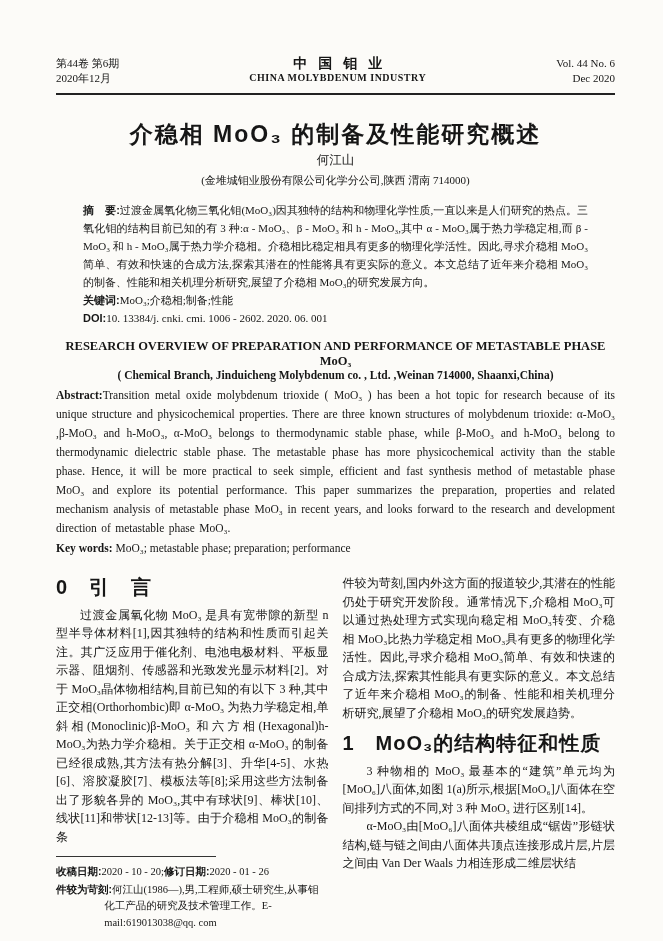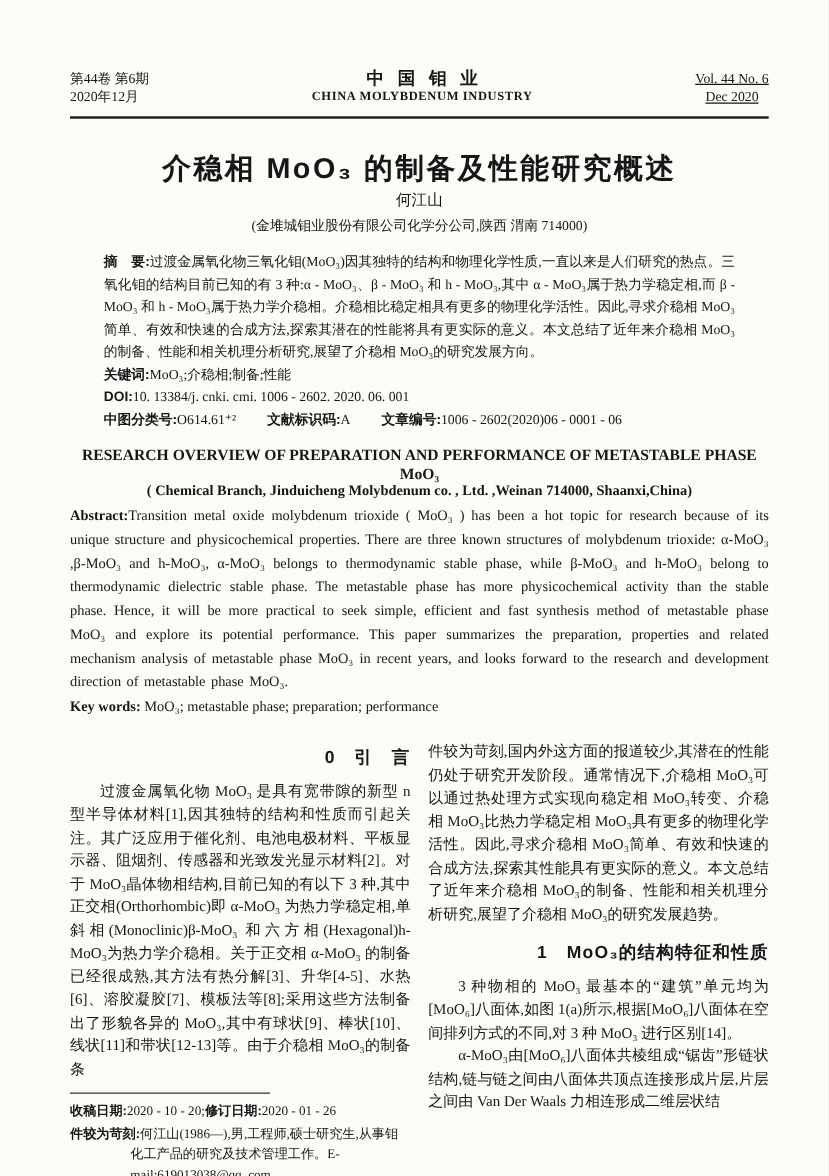--- a/index.html
+++ b/index.html
@@ -7,21 +7,21 @@
   .page {
     position:relative; width:663px; height:941px; margin:0 auto;
     background:#fcfbf8; color:#161616; overflow:hidden;
     padding:56px 48px 0 56px;
     font-family:"Liberation Serif","DejaVu Serif",serif;
   }
   
   .jheader { display:flex; justify-content:space-between; align-items:flex-start;
     border-bottom:2px solid #222; padding-bottom:7px; }
   .jheader .hl, .jheader .hr { font-size:11px; line-height:15px; }
-  .jheader .hr { text-align:center;text-decoration:underline; }
+  .jheader .hr { text-align:right; }
   .jheader .hc { text-align:center; }
   .hc .cn { font-size:14px; font-weight:bold; letter-spacing:11px; padding-left:11px; line-height:15px; }
   .hc .en { font-size:10px; letter-spacing:0.5px; line-height:14px; font-weight:bold; }
   
   .title { margin-top:24px; text-align:center; font-size:23px; font-weight:bold;
     font-family:"Liberation Sans","DejaVu Sans",sans-serif; letter-spacing:2px; }
   .author { margin-top:2px; text-align:center; font-size:12.5px; }
   .affil  { margin-top:4px;  text-align:center; font-size:11px; }
   
   .meta-cn { width:505px; margin:13px auto 0 auto; font-size:11px; line-height:18px; }
@@ -32,21 +32,21 @@
   .en-title { margin-top:12px; text-align:center; font-size:12.5px; font-weight:bold; }
   .en-author { margin-top:3px; text-align:center; font-size:11.5px; }
   .en-affil  { text-align:center; font-size:11.5px;font-weight:bold; }
   .en-abs { margin-top:5px; font-size:11.5px; line-height:19px; text-align:justify; word-spacing:1.5px; }
   .en-abs b { font-weight:bold; }
   .en-kw { font-size:11.5px; line-height:19px; margin-top:1px; }
   
   .columns { display:flex; gap:14px; margin-top:16px; }
   .col { width:276.5px; font-size:12px; line-height:18.5px; text-align:justify; }
   .col h3 { font-family:"Liberation Sans","DejaVu Sans",sans-serif; font-weight:bold;
-    font-size:14px; margin:4px 0 9px 0; text-align:right; letter-spacing:1px; }
+    font-size:20px; margin:4px 0 9px 0; text-align:left; letter-spacing:1px; }
   .col p.ind { text-indent:2em; }
   .col p + h3 { margin-top:12px; }
   
   .footnote { margin-top:10px; font-size:10.5px; line-height:16.5px; text-align:left; }
   .fn-rule { width:160px; border-top:1px solid #333; margin-bottom:6px; }
   .footnote b { font-family:"Liberation Sans","DejaVu Sans",sans-serif; font-weight:bold; }
   .hang { padding-left:4.6em; text-indent:-4.6em; }
 </style>
 </head>
 <body>
@@ -69,25 +69,20 @@
   </header>
 
   <h1 class="title">介稳相 MoO₃ 的制备及性能研究概述</h1>
   <div class="author">何江山</div>
   <div class="affil">(金堆城钼业股份有限公司化学分公司,陕西 渭南 714000)</div>
 
   <section class="meta-cn">
     <p><b>摘　要:</b><span>过渡金属氧化物三氧化钼(MoO₃)因其独特的结构和物理化学性质,一直以来是人们研究的热点。三氧化钼的结构目前已知的有 3 种:α - MoO₃、β - MoO₃ 和 h - MoO₃,其中 α - MoO₃属于热力学稳定相,而 β - MoO₃ 和 h - MoO₃属于热力学介稳相。介稳相比稳定相具有更多的物理化学活性。因此,寻求介稳相 MoO₃简单、有效和快速的合成方法,探索其潜在的性能将具有更实际的意义。本文总结了近年来介稳相 MoO₃的制备、性能和相关机理分析研究,展望了介稳相 MoO₃的研究发展方向。</span></p>
     <p><b>关键词:</b><span>MoO₃;介稳相;制备;性能</span></p>
     <p><b>DOI:</b><span>10. 13384/j. cnki. cmi. 1006 - 2602. 2020. 06. 001</span></p>
-    <p class="clc">
-      <span class="pair"><b>中图分类号:</b><span>O614.61⁺²</span></span>
-      <span class="pair"><b>文献标识码:</b><span>A</span></span>
-      <span class="pair"><b>文章编号:</b><span>1006 - 2602(2020)06 - 0001 - 06</span></span>
-    </p>
   </section>
 
   <section>
     <h2 class="en-title">RESEARCH OVERVIEW OF PREPARATION AND PERFORMANCE OF METASTABLE PHASE MoO₃</h2>
     <div class="en-affil">( Chemical Branch, Jinduicheng Molybdenum co. , Ltd. ,Weinan 714000, Shaanxi,China)</div>
     <p class="en-abs"><b>Abstract:</b><span>Transition metal oxide molybdenum trioxide ( MoO₃ ) has been a hot topic for research because of its unique structure and physicochemical properties. There are three known structures of molybdenum trioxide: α-MoO₃ ,β-MoO₃ and h-MoO₃, α-MoO₃ belongs to thermodynamic stable phase, while β-MoO₃ and h-MoO₃ belong to thermodynamic dielectric stable phase. The metastable phase has more physicochemical activity than the stable phase. Hence, it will be more practical to seek simple, efficient and fast synthesis method of metastable phase MoO₃ and explore its potential performance. This paper summarizes the preparation, properties and related mechanism analysis of metastable phase MoO₃ in recent years, and looks forward to the research and development direction of metastable phase MoO₃.</span></p>
     <p class="en-kw"><b>Key words:</b> <span>MoO₃; metastable phase; preparation; performance</span></p>
   </section>
 
   <section class="columns">

